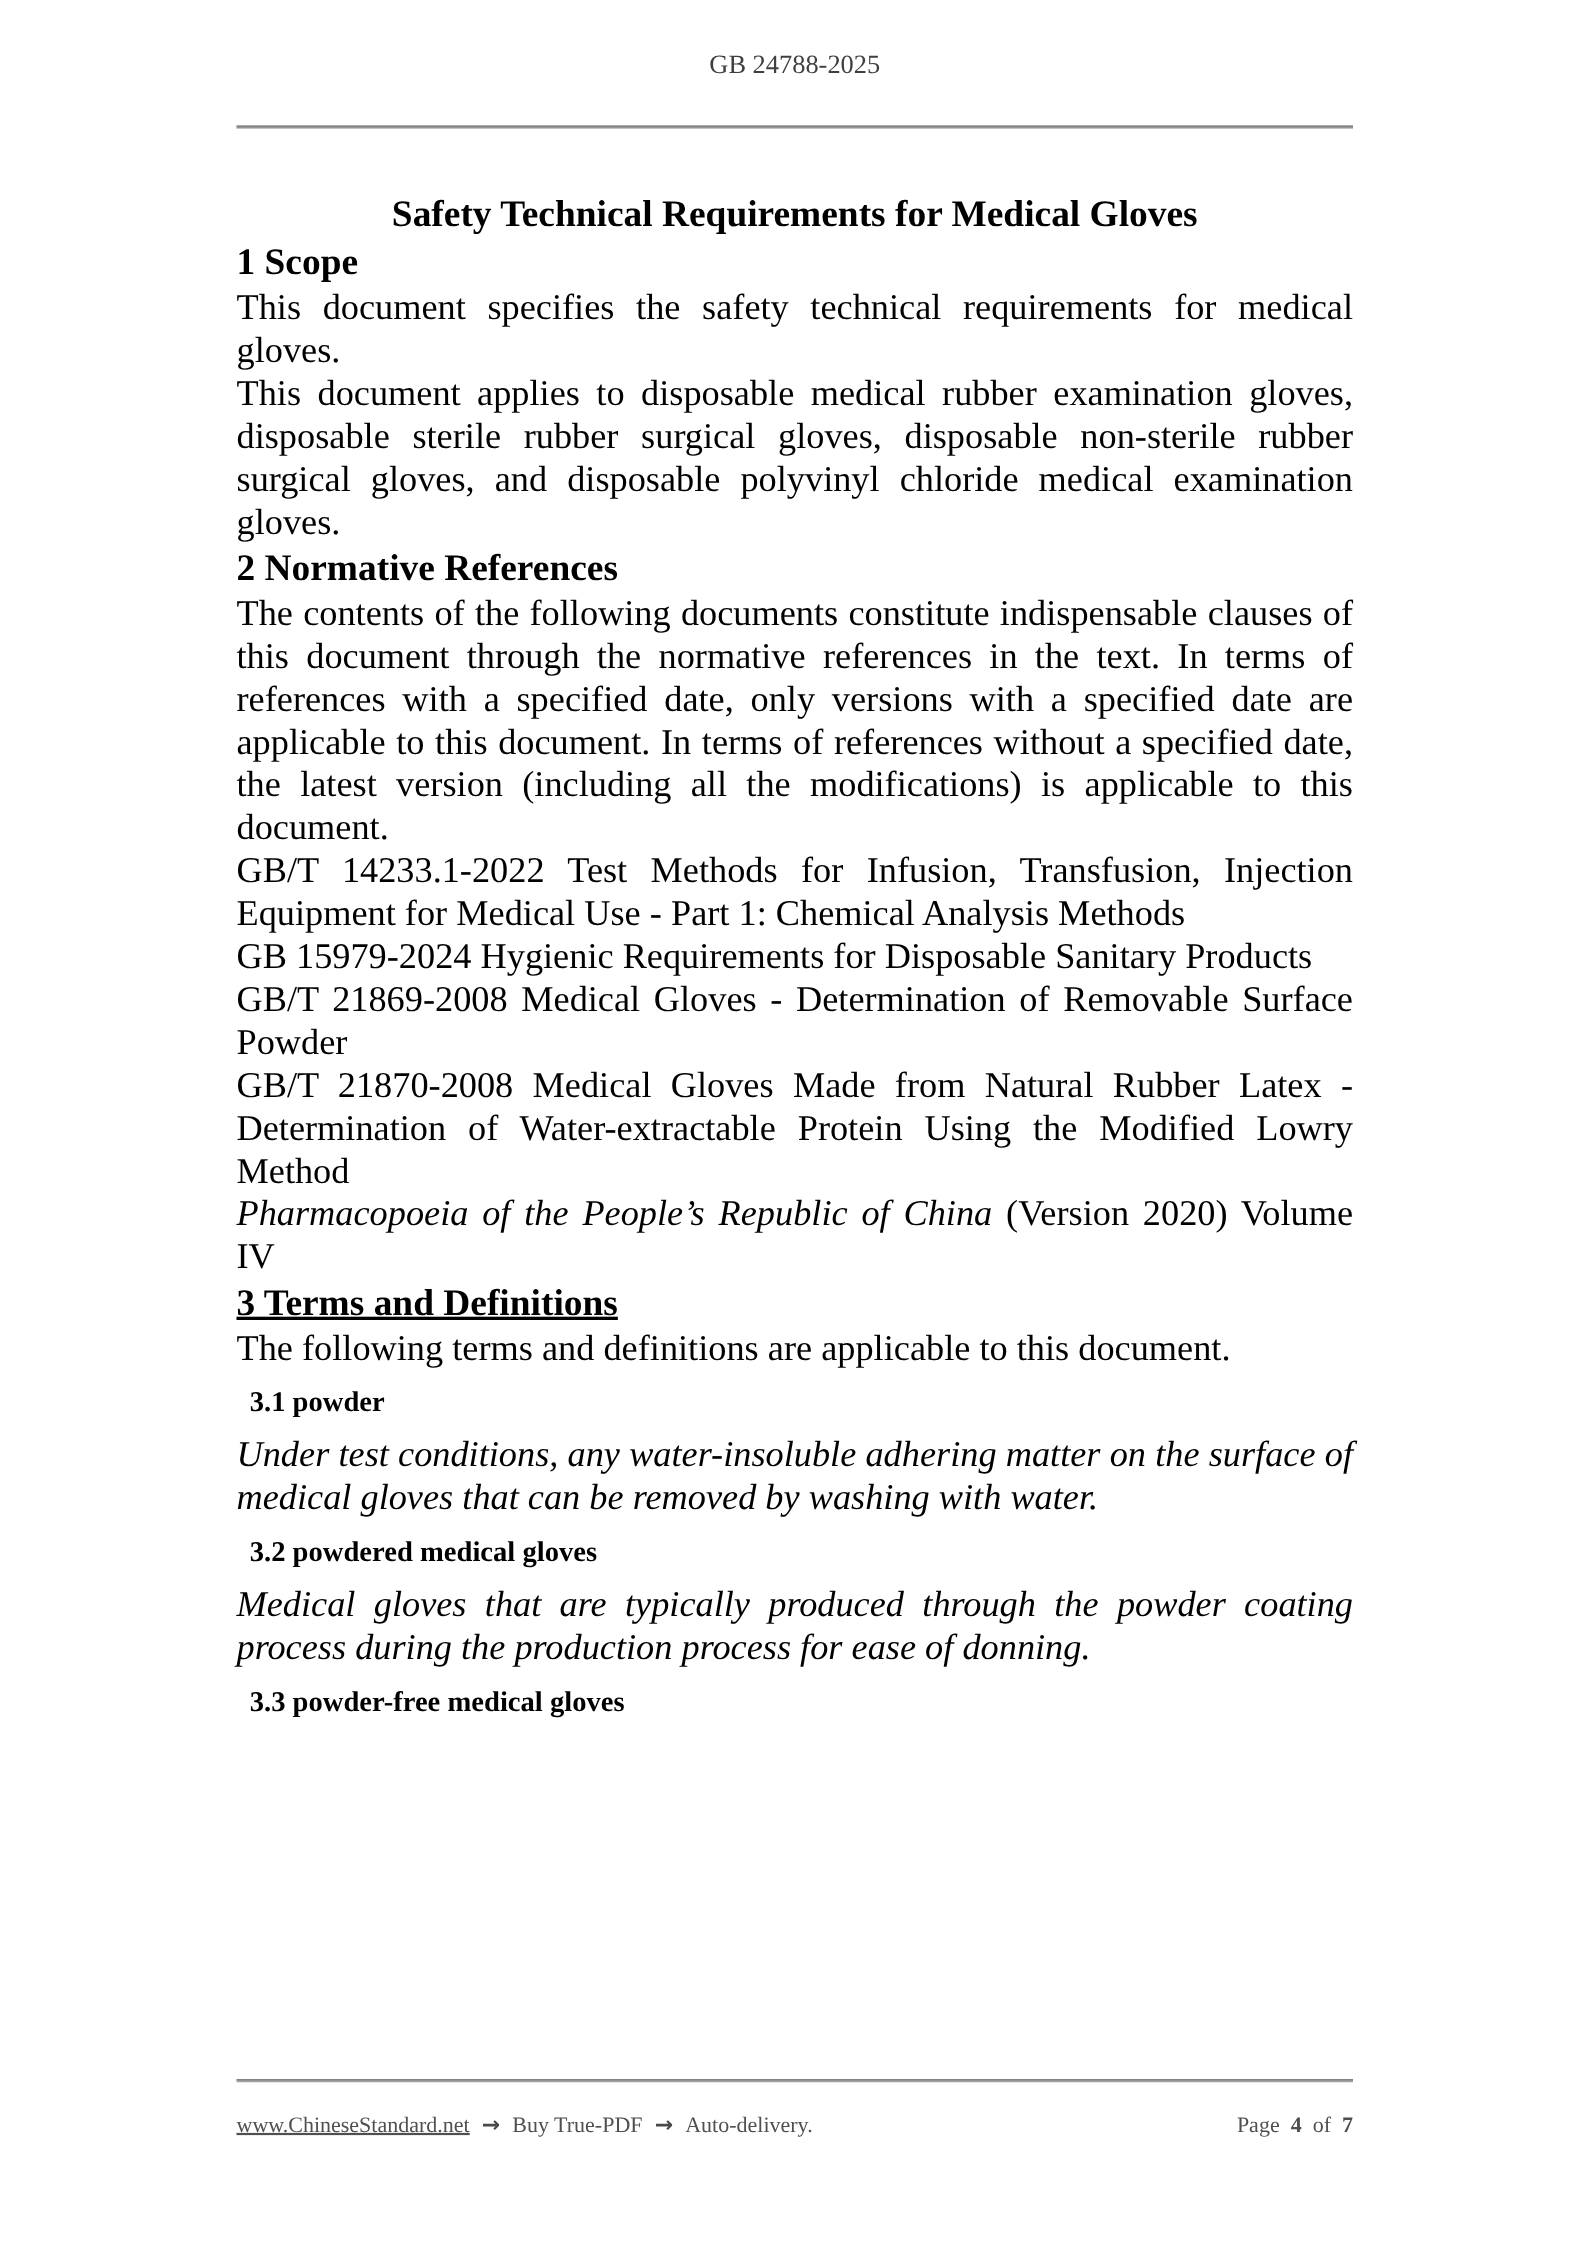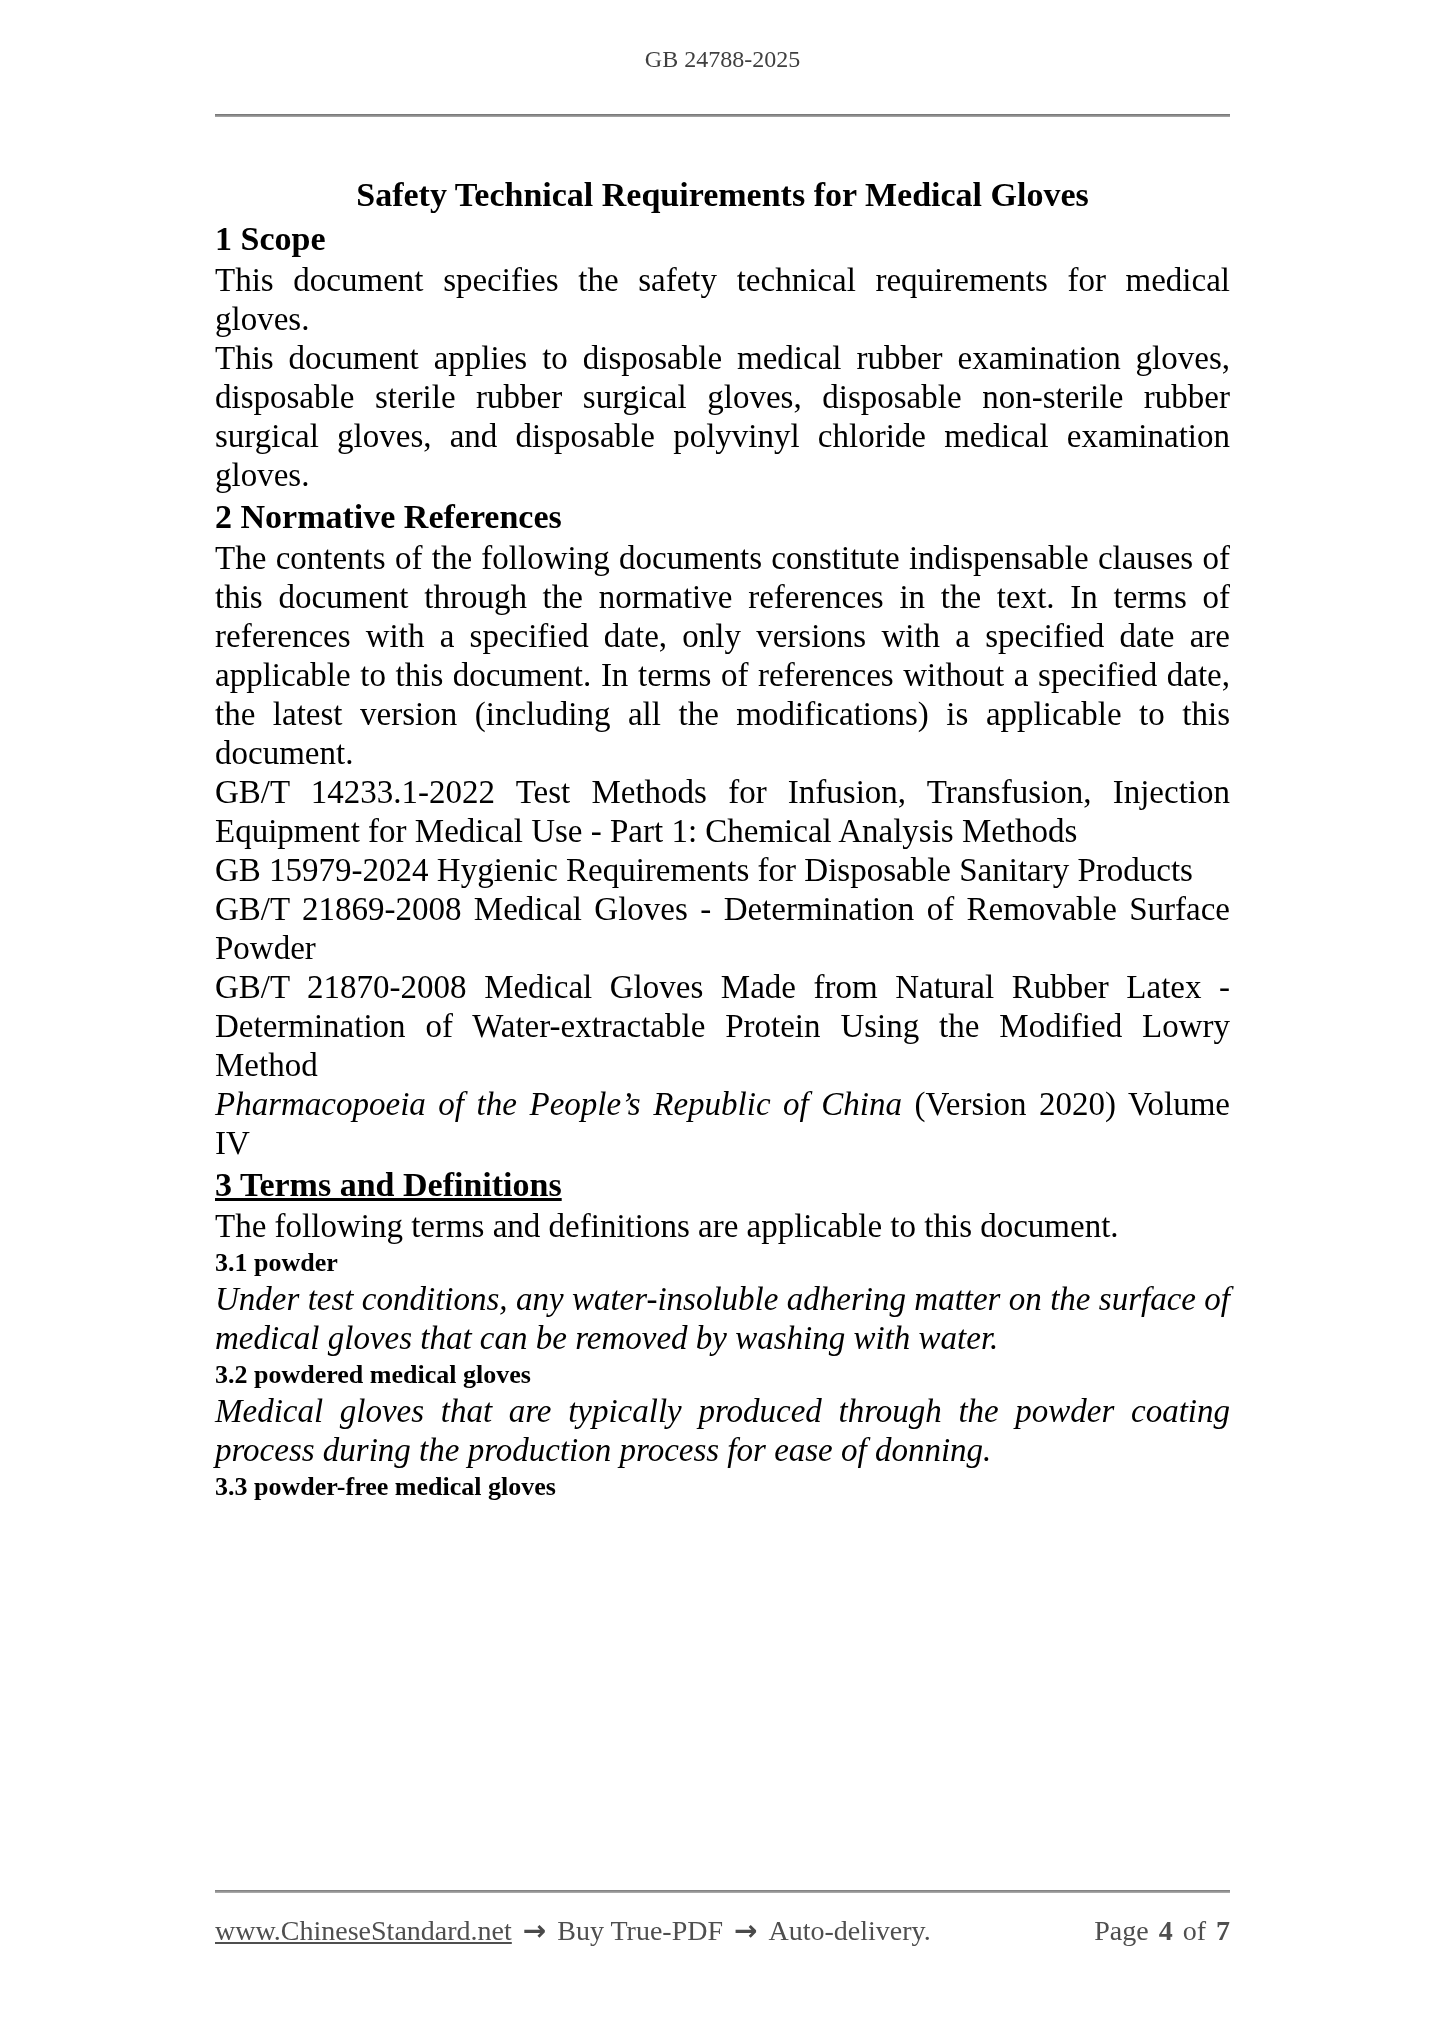--- a/index.html
+++ b/index.html
@@ -38,21 +38,21 @@
     line-height: 44px;
     color: #000000;
   }
   h1.sec {
     margin: 0;
     font-size: 34px;
     line-height: 44px;
     font-weight: bold;
   }
   h3.sub {
-    margin: 0;
+    margin: 12px;
     font-size: 26px;
     line-height: 34px;
     font-weight: bold;
   }
   p.body {
     margin: 0;
     font-size: 33px;
     line-height: 39px;
     text-align: justify;
   }
@@ -79,21 +79,21 @@
   }
   .footer-rule {
     height: 3px;
     background: linear-gradient(to bottom, #7a7a7a, #b0b0b0);
   }
   .footer-row {
     display: flex;
     justify-content: space-between;
     align-items: baseline;
     padding-top: 22px;
-    font-size: 28px;
+    font-size: 20px;
     line-height: 32px;
     color: #4f4f4f;
   }
   .footer-left {
     display: flex;
     align-items: baseline;
     gap: 11px;
   }
   .site-link {
     color: #4f4f4f;

